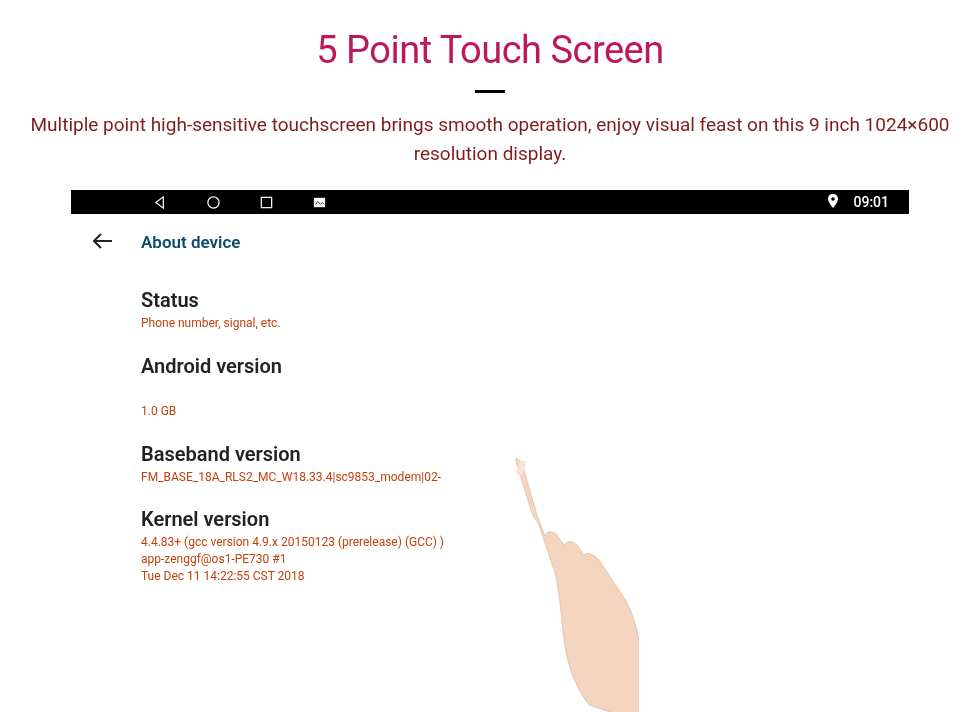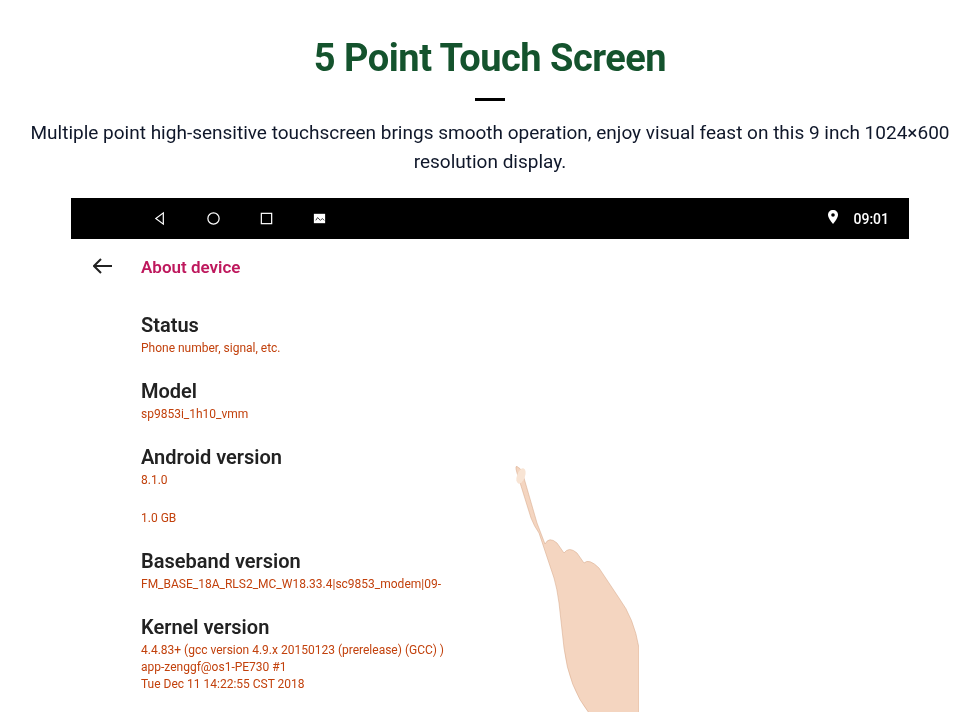--- a/index.html
+++ b/index.html
@@ -10,48 +10,48 @@
     body {
       font-family: -apple-system, BlinkMacSystemFont, 'Segoe UI', Roboto, sans-serif;
       background: #fff;
       width: 980px;
       height: 712px;
       overflow: hidden;
     }
     .page-title {
       text-align: center;
       font-size: 38px;
-      font-weight: 700;
-      color: #14532d;
-      margin-top: 36px;
+      font-weight: 400;
+      color: #be185d;
+      margin-top: 28px;
       letter-spacing: -0.5px;
     }
     .title-underline {
       width: 30px;
       height: 3px;
       background: #000;
       margin: 18px auto 18px;
     }
     .page-subtitle {
       text-align: center;
       font-size: 19px;
-      color: #0f172a;
+      color: #7f1d1d;
       line-height: 1.5;
       margin: 0 30px 22px;
       font-weight: 400;
     }
     .device-frame {
       width: 838px;
       margin: 0 auto;
       background: #fff;
       position: relative;
     }
     .status-bar {
       background: #000;
-      height: 41px;
+      height: 24px;
       display: flex;
       align-items: center;
       padding: 0 20px 0 82px;
       justify-content: space-between;
     }
     .status-left {
       display: flex;
       align-items: center;
       gap: 38px;
     }
@@ -80,21 +80,21 @@
       gap: 28px;
     }
     .back-arrow {
       font-size: 20px;
       color: #222;
       cursor: pointer;
     }
     .header-title {
       font-size: 17px;
       font-weight: 600;
-      color: #be185d;
+      color: #0c4a6e;
     }
     .settings-list {
       padding: 8px 0 0 70px;
     }
     .settings-item {
       padding: 10px 0 12px 0;
     }
     .item-title {
       font-size: 20px;
       font-weight: 600;
@@ -174,33 +174,28 @@
     </span>
     <span class="header-title">About device</span>
   </div>
 
   <div class="settings-list">
     <div class="settings-item">
       <div class="item-title">Status</div>
       <div class="item-subtitle">Phone number, signal, etc.</div>
     </div>
     <div class="settings-item">
-      <div class="item-title">Model</div>
-      <div class="item-subtitle">sp9853i_1h10_vmm</div>
-    </div>
-    <div class="settings-item">
       <div class="item-title">Android version</div>
-      <div class="item-subtitle">8.1.0</div>
     </div>
     <div class="settings-item">
       <div class="item-subtitle">1.0 GB</div>
     </div>
     <div class="settings-item">
       <div class="item-title">Baseband version</div>
-      <div class="item-subtitle">FM_BASE_18A_RLS2_MC_W18.33.4|sc9853_modem|09-</div>
+      <div class="item-subtitle">FM_BASE_18A_RLS2_MC_W18.33.4|sc9853_modem|02-</div>
     </div>
     <div class="settings-item">
       <div class="item-title">Kernel version</div>
       <div class="item-subtitle" style="white-space:pre-line;">4.4.83+ (gcc version 4.9.x 20150123 (prerelease) (GCC) )
 app-zenggf@os1-PE730 #1
 Tue Dec 11 14:22:55 CST 2018</div>
     </div>
   </div>
 
   <div class="hand-overlay">

